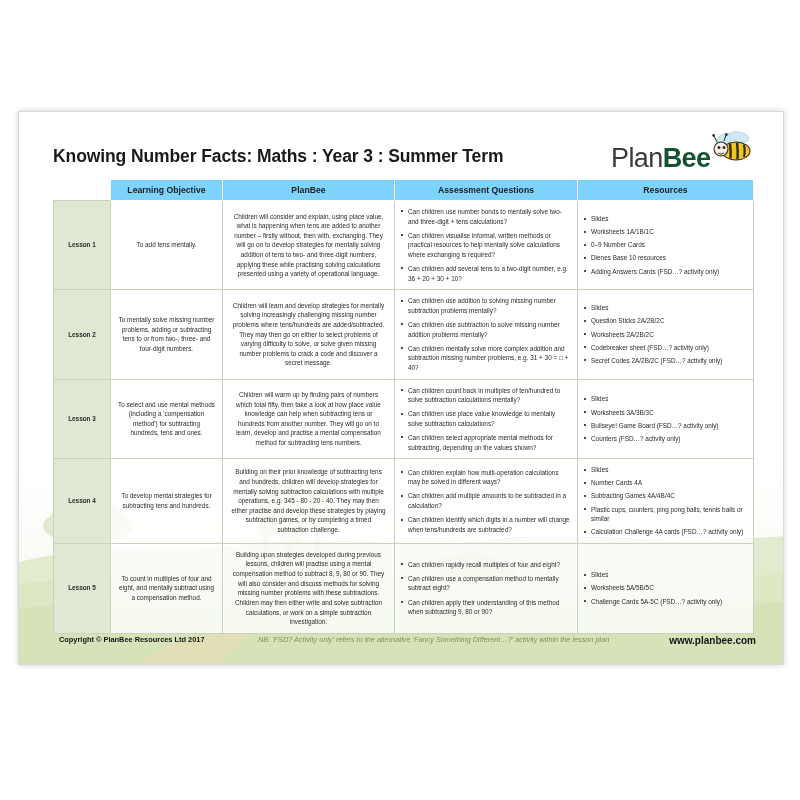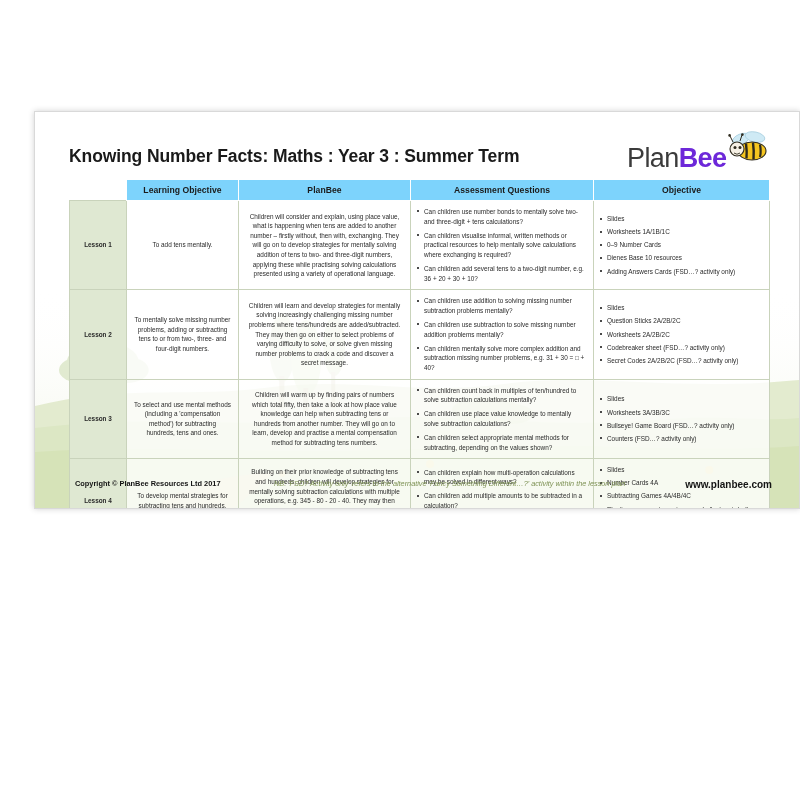--- a/index.html
+++ b/index.html
@@ -10,24 +10,24 @@
     width: 800px;
     height: 800px;
     background: #ffffff;
     font-family: "Liberation Sans", sans-serif;
     overflow: hidden;
   }
 
   
   #page-frame {
     position: absolute;
-    left: 34px;
+    left: 18px;
     top: 111px;
     width: 766px;
-    height: 398px;
+    height: 554px;
     background: #ffffff;
     border: 1px solid #d9d9d9;
     box-shadow: 0 0 6px rgba(0,0,0,0.18);
     box-sizing: border-box;
     overflow: hidden;
   }
 
   
   .landscape {
     position: absolute;
@@ -62,21 +62,21 @@
   }
   #logo .logo-text {
     position: absolute;
     left: 0;
     top: 14px;
     font-size: 27px;
     letter-spacing: -0.6px;
     color: #3b3b3b;
     font-family: "Liberation Sans", sans-serif;
   }
-  #logo .logo-text b { color: #6d28d9; font-weight: bold; }
+  #logo .logo-text b { color: #14532d; font-weight: bold; }
   #logo .bee { position: absolute; right: 6px; top: 2px; }
 
   
   #plan-table {
     position: absolute;
     left: 34px;
     top: 68px;
     width: 700px;
     border-collapse: collapse;
     table-layout: fixed;
@@ -280,21 +280,21 @@
         <col class="c-overview">
         <col class="c-assess">
         <col class="c-res">
     </colgroup>
     <thead>
       <tr>
         <th class="corner"></th>
         <th>Learning Objective</th>
         <th>PlanBee</th>
         <th>Assessment Questions</th>
-        <th>Objective</th>
+        <th>Resources</th>
       </tr>
     </thead>
     <tbody id="plan-body">
         <tr>
           <td class="lesson-cell">Lesson 1</td>
           <td class="objective-cell">To add tens mentally.</td>
           <td class="overview-cell">Children will consider and explain, using place value, what is happening when tens are added to another number – firstly without, then with, exchanging. They will go on to develop strategies for mentally solving addition of tens to two- and three-digit numbers, applying these while practising solving calculations presented using a variety of operational language.</td>
           <td class="assess-cell">
             <ul class="qlist">
               <li>Can children use number bonds to mentally solve two- and three-digit + tens calculations?</li>

